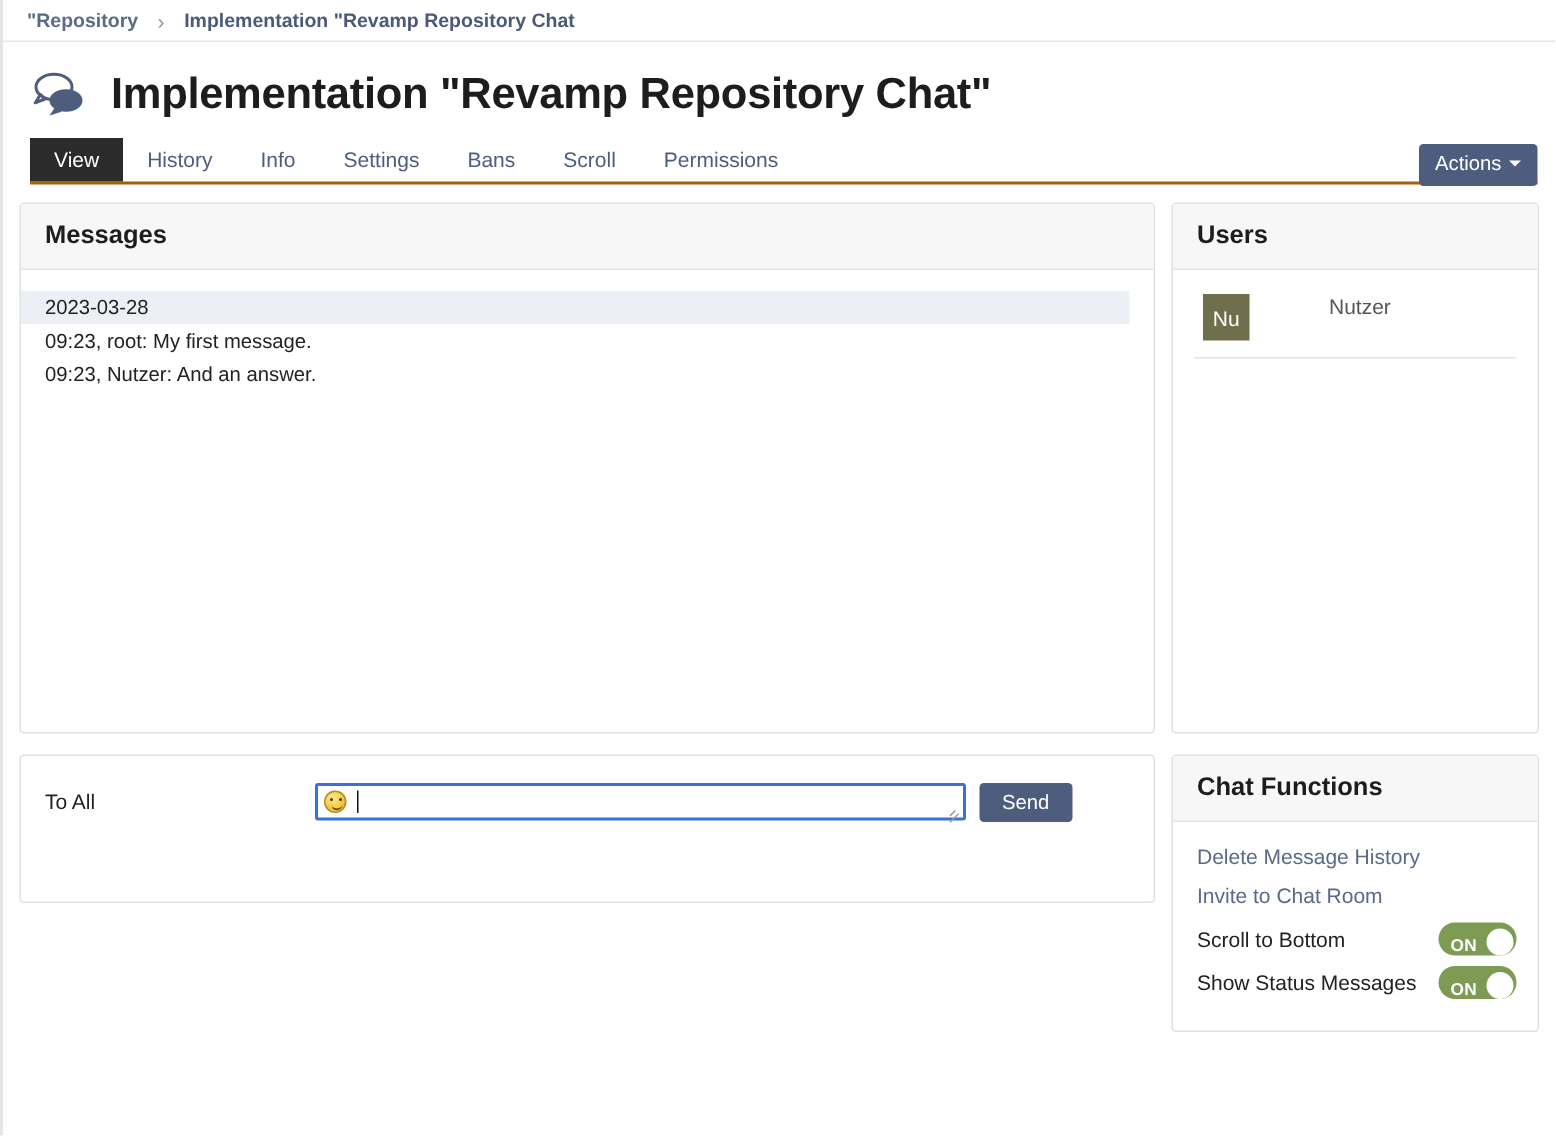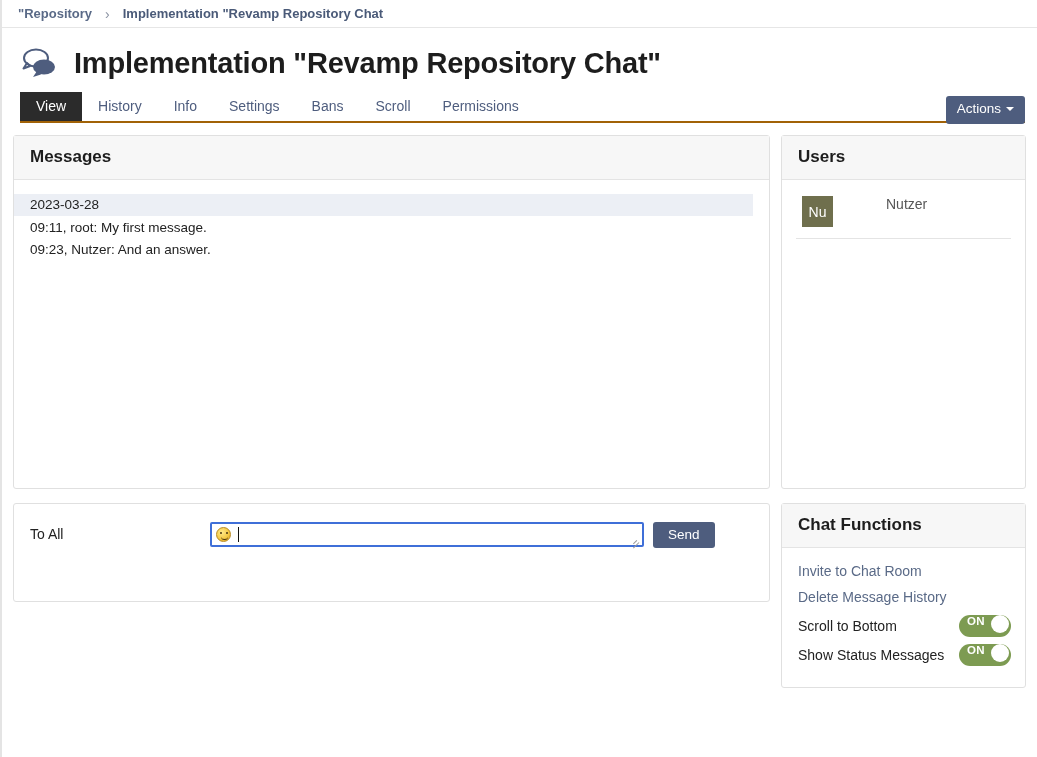--- a/index.html
+++ b/index.html
@@ -279,21 +279,21 @@
     justify-content: space-between;
     padding: 2px 0 5px 2px;
   }
   .fn-toggle-label { font-size: 14px; color: #222; }
   .toggle {
     width: 52px;
     height: 22px;
     border-radius: 11px;
     background: #7d9b52;
     display: flex;
-    align-items: flex-start;
+    align-items: flex-end;
     justify-content: flex-start;
     cursor: pointer;
     position: relative;
     flex: 0 0 52px;
   }
   .toggle-text {
     color: #ffffff;
     font-size: 11.5px;
     font-weight: bold;
     margin-left: 8px;
@@ -346,21 +346,21 @@
   <div class="content">
 
     <div class="col-left">
 
       <div class="panel" id="messages-panel">
         <div class="panel-head">
           <span class="panel-title">Messages</span>
         </div>
         <div class="panel-body">
           <div class="msg-date">2023-03-28</div>
-          <div class="msg-line">09:11, root: My first message.</div>
+          <div class="msg-line">09:23, root: My first message.</div>
           <div class="msg-line">09:23, Nutzer: And an answer.</div>
         </div>
       </div>
 
       <div class="panel" id="newmsg-panel">
         <div class="panel-body">
           <div class="to-label">To All</div>
           <div class="msg-input-wrap">
             <div class="msg-input">
               <span class="emoji"></span>
@@ -389,22 +389,22 @@
             <span class="user-name">Nutzer</span>
           </div>
         </div>
       </div>
 
       <div class="panel" id="chatfn-panel">
         <div class="panel-head">
           <span class="panel-title">Chat Functions</span>
         </div>
         <div class="panel-body">
+          <a class="fn-link">Delete Message History</a>
           <a class="fn-link">Invite to Chat Room</a>
-          <a class="fn-link">Delete Message History</a>
 
           <div class="fn-toggle-row">
             <span class="fn-toggle-label">Scroll to Bottom</span>
             <span class="toggle">
               <span class="toggle-text">ON</span>
               <span class="toggle-knob"></span>
             </span>
           </div>
 
           <div class="fn-toggle-row">

